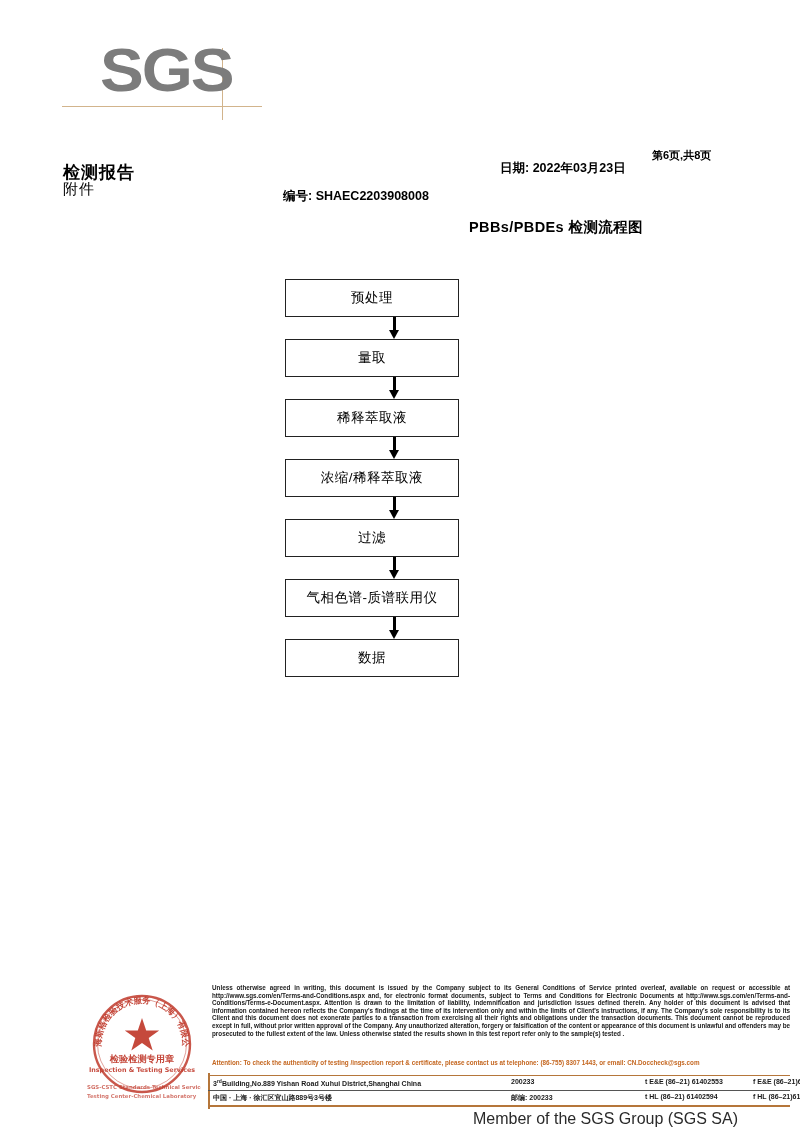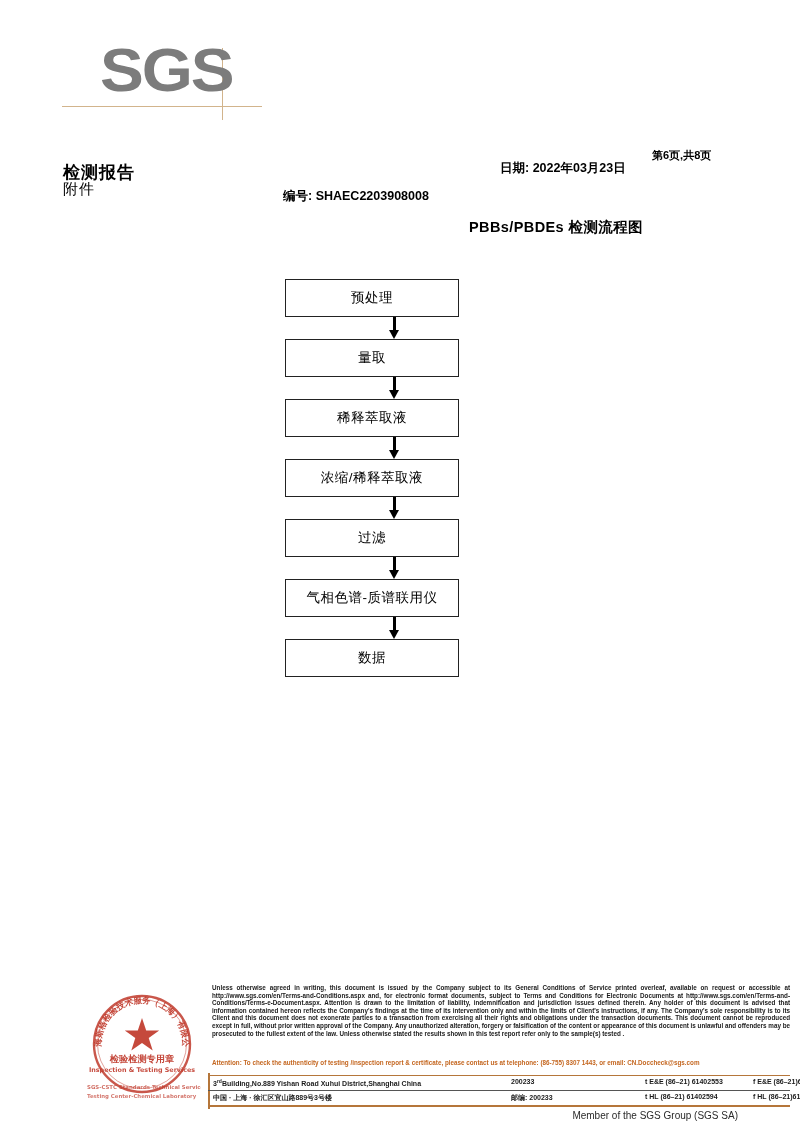--- a/index.html
+++ b/index.html
@@ -234,21 +234,21 @@
   .c-zip   { position: absolute; left: 298px; }
   .c-tel   { position: absolute; left: 432px; }
   .c-fax   { position: absolute; left: 540px; }
 
   .member {
     position: absolute;
     left: 0;
     top: 1110px;
     width: 790px;
     text-align: right;
-    font-size: 10px;
+    font-size: 16px;
     color: #2a2a2a;
     padding-right: 52px;
   }
   sup { font-size: 5px; vertical-align: super; }
 </style>
 </head>
 <body>
 
 <div class="logo-area">
   <div class="logo-hrule"></div>

